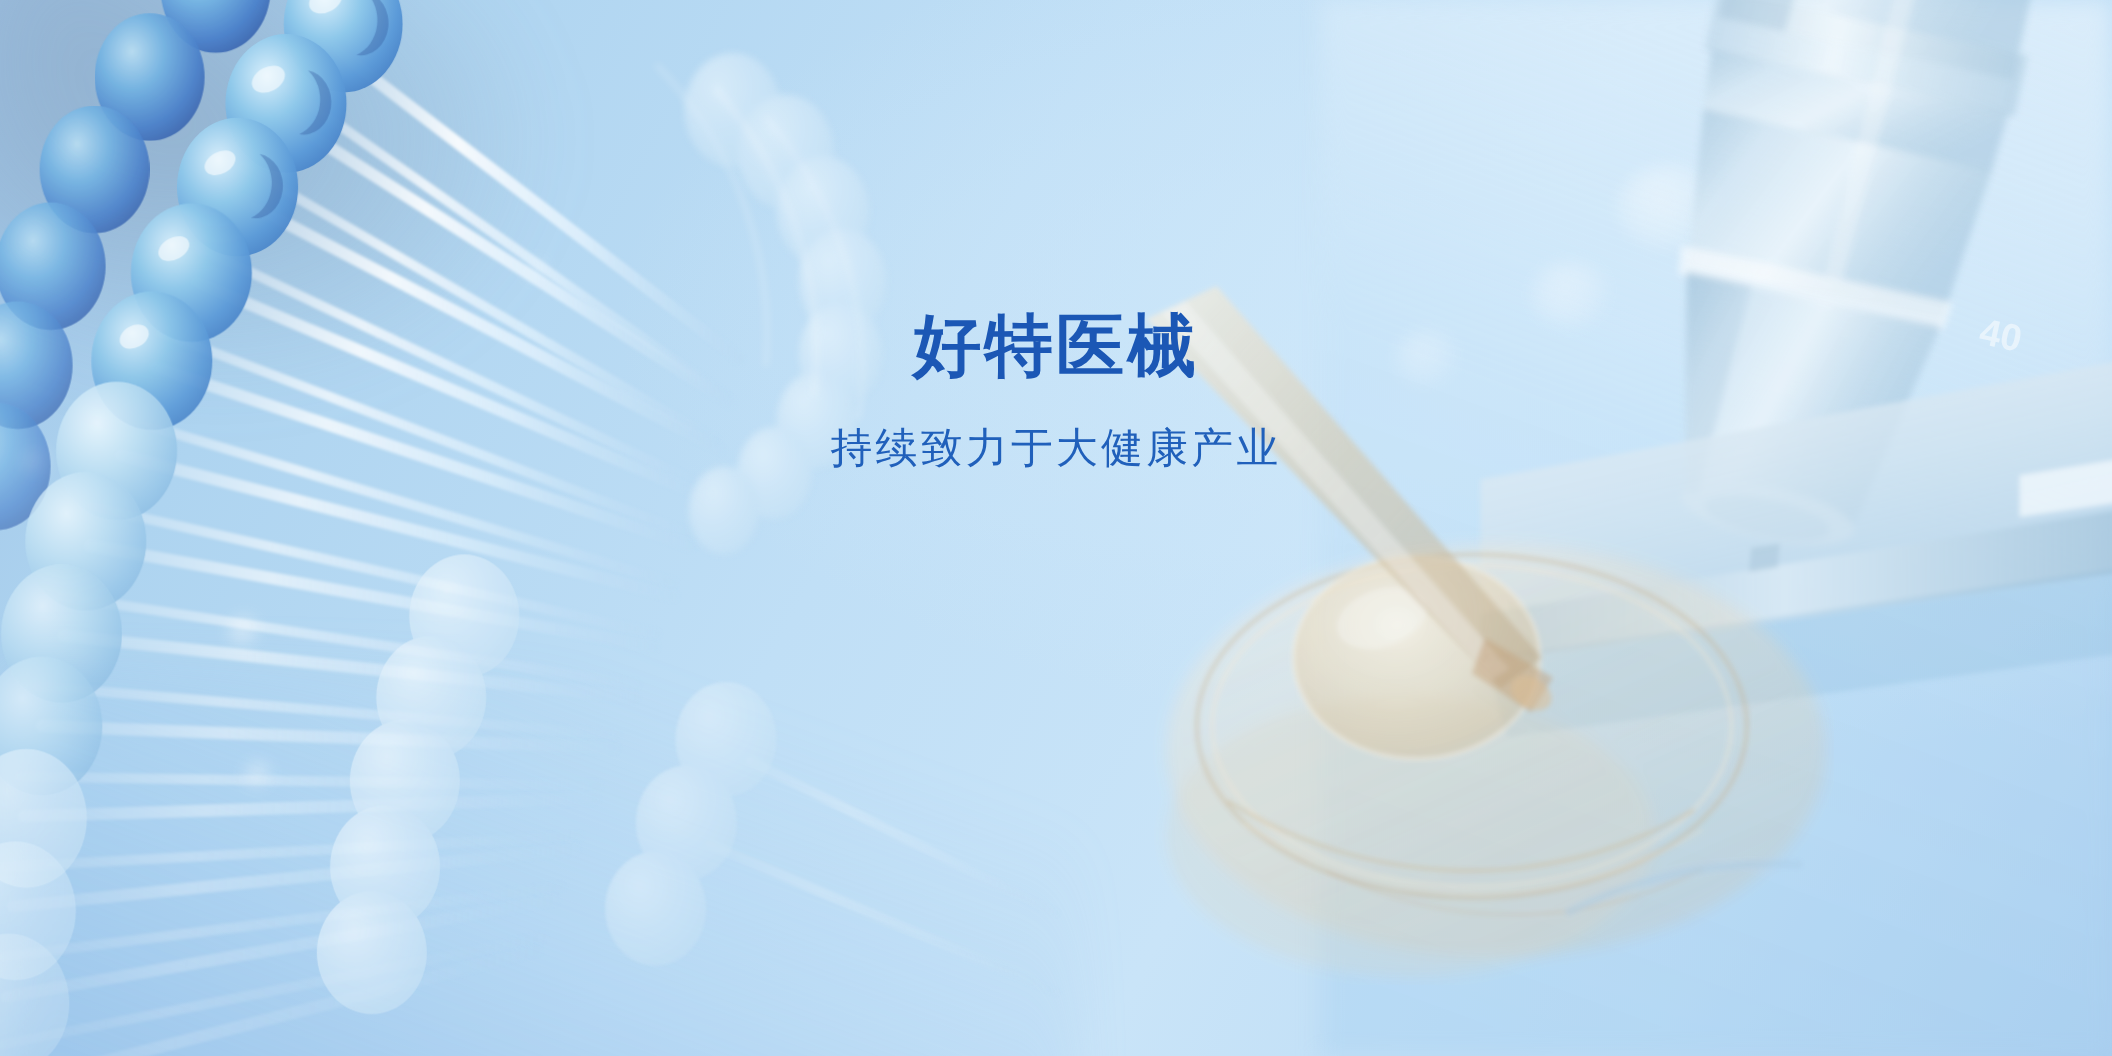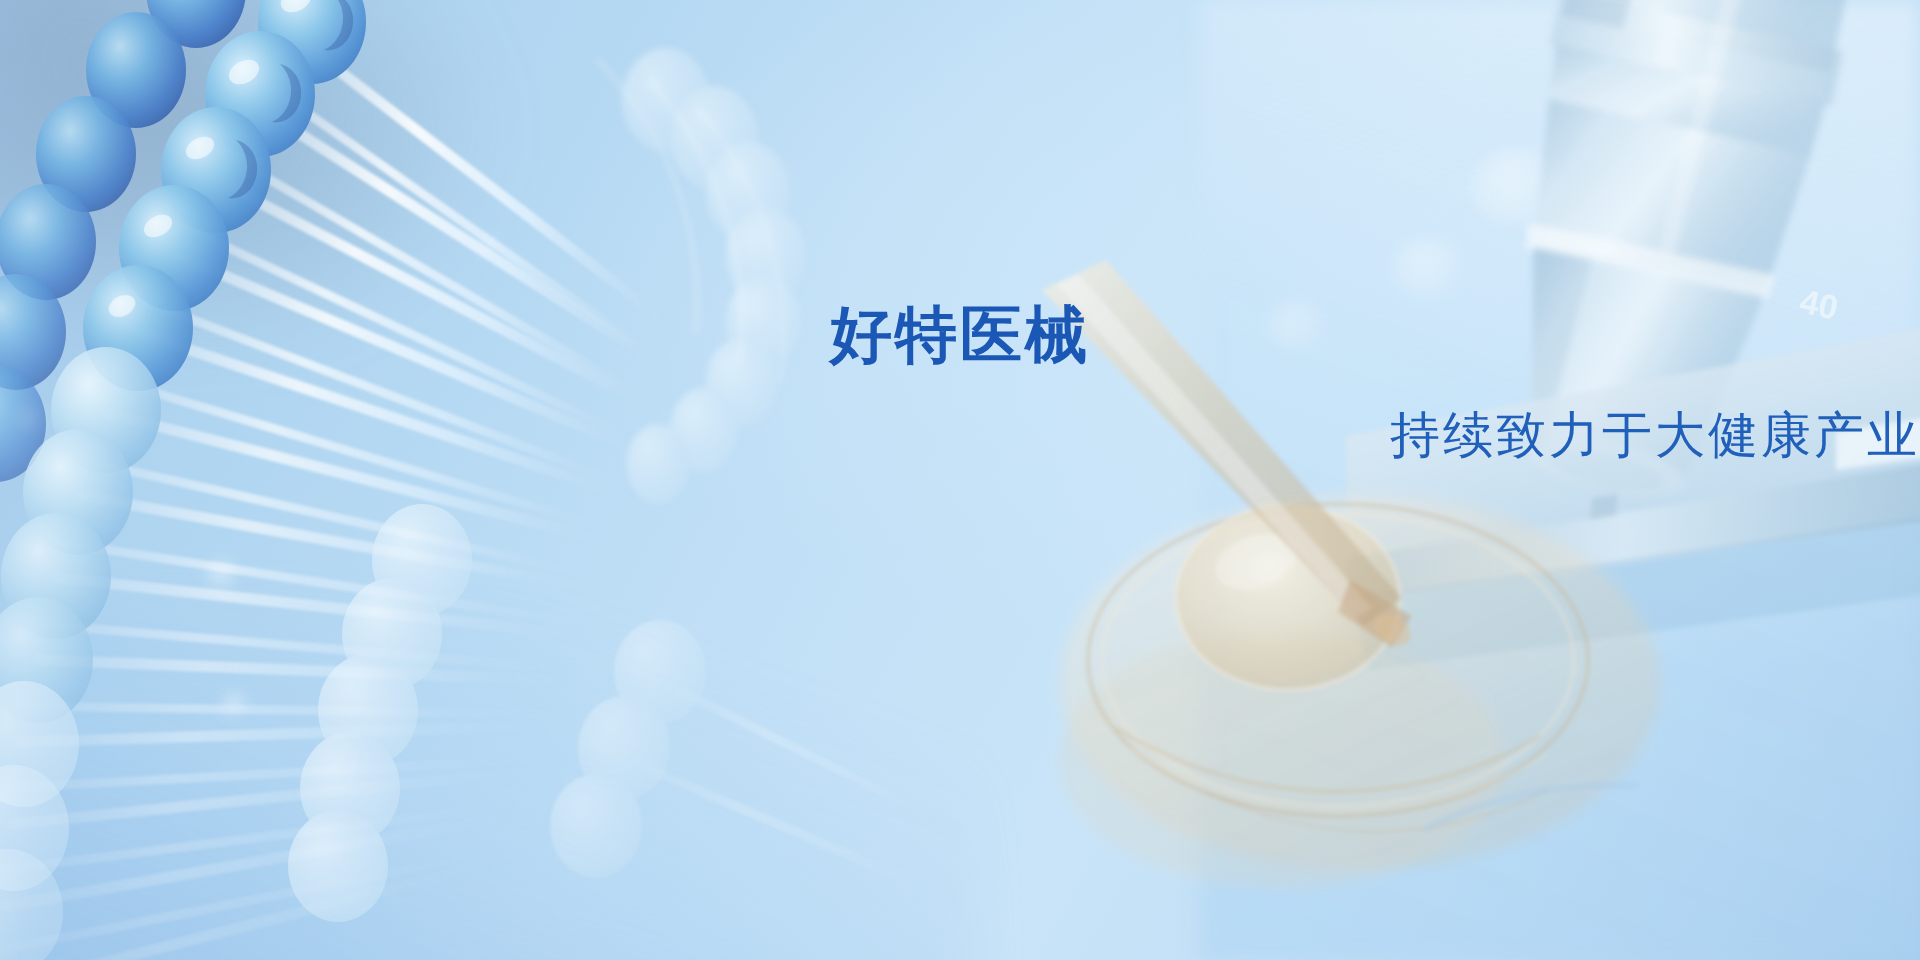--- a/index.html
+++ b/index.html
@@ -95,40 +95,38 @@
   #glassware-layer svg { display: block; width: 100%; height: 100%; overflow: visible; }
 
   
   #headline-block {
     position: absolute;
     left: 0; right: 0;
     top: 282px;
     text-align: center;
     z-index: 30;
     pointer-events: none;
-    margin-top: 20px;
   }
   #headline-block > * { pointer-events: auto; }
 
   .title-main {
     margin: 0;
     font-size: 62px;
     line-height: 1.08;
     font-weight: bold;
     letter-spacing: 3px;
     color: #1b57b5;
   }
   .title-sub {
     margin: 38px 0 0 0;
-    font-size: 50px;
+    font-size: 38px;
     line-height: 1.12;
     font-weight: normal;
     letter-spacing: 3px;
     color: #2060bb;
-    text-align: right;
   }
   .title-slogan {
     margin: 36px 0 0 0;
     font-size: 45px;
     line-height: 1.1;
     font-weight: bold;
     letter-spacing: 3px;
     color: #1b57b5;
   }
 </style>

